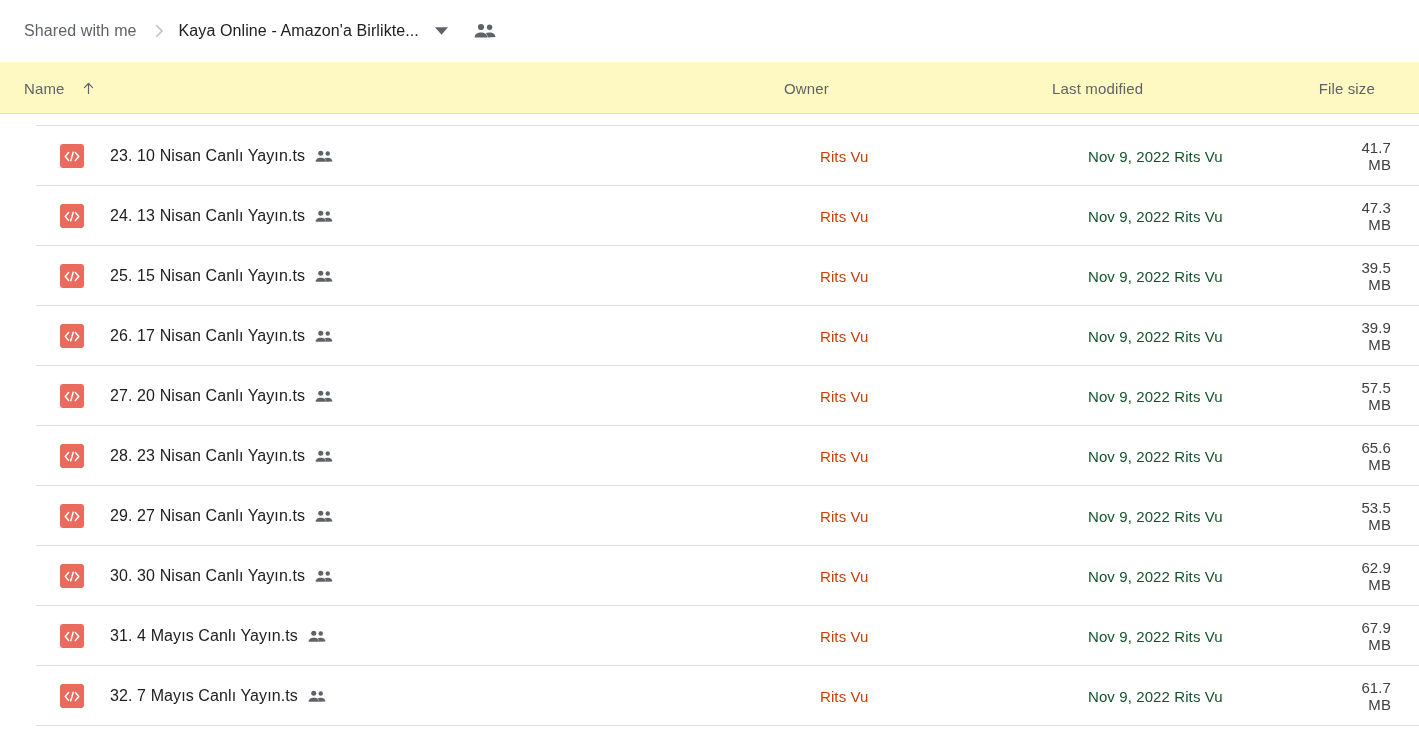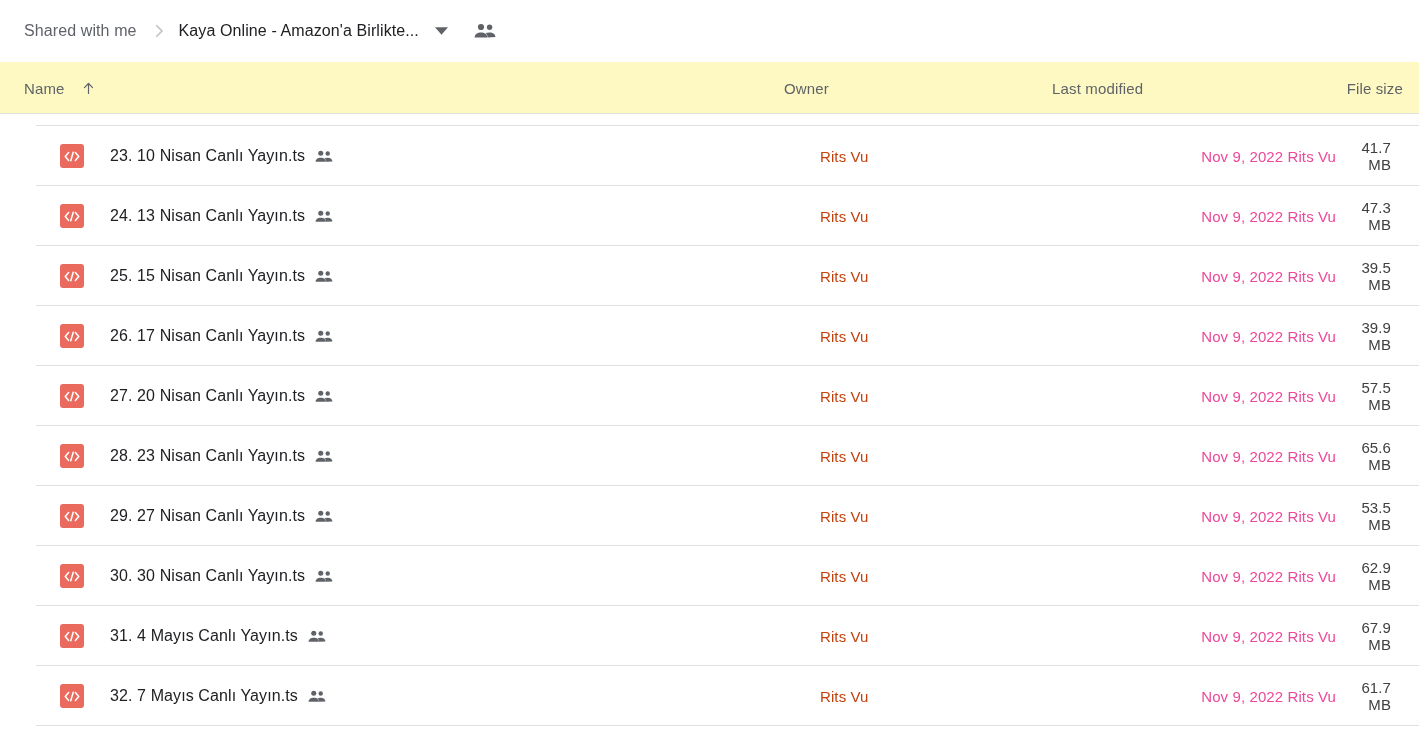--- a/index.html
+++ b/index.html
@@ -80,21 +80,21 @@
     font-size: 15px;
     color: #5f6368;
     letter-spacing: .15px;
     display: flex;
     align-items: center;
     cursor: pointer;
   }
   .hdr-name      { margin-left: 24px; width: 760px; }
   .hdr-owner     { width: 268px; }
   .hdr-modified  { width: 248px; }
-  .hdr-size      { flex: 1; justify-content: flex-end; padding-right: 16px; }
+  .hdr-size      { flex: 1; justify-content: flex-end; padding-right: 44px; }
   .sort-arrow {
     margin-left: 16px;
     display: flex;
     align-items: center;
   }
 
   
   .file-list {
     position: relative;
     overflow: hidden;
@@ -155,24 +155,23 @@
   }
   .cell-owner {
     width: 268px;
     font-size: 15px;
     color: #c2410c;
     letter-spacing: .1px;
   }
   .cell-modified {
     width: 248px;
     font-size: 15px;
-    color: #ec4899;
+    color: #14532d;
     letter-spacing: .1px;
     white-space: nowrap;
-    text-align: right;
   }
   .cell-size {
     flex: 1;
     text-align: right;
     padding-right: 28px;
     font-size: 15px;
     color: #404040;
     letter-spacing: .1px;
   }
 </style>

